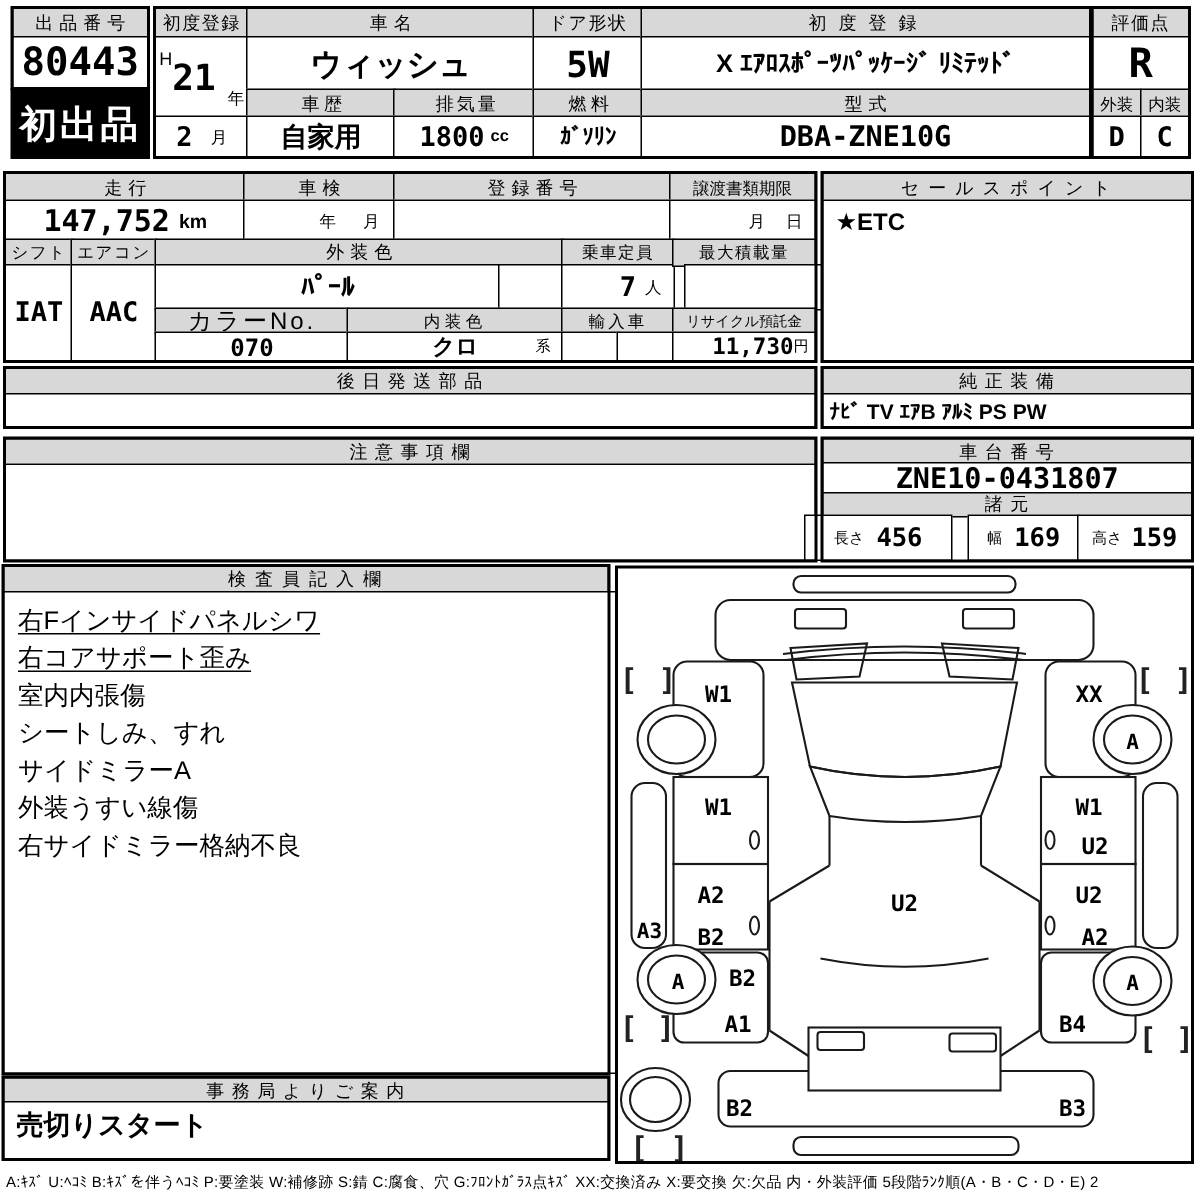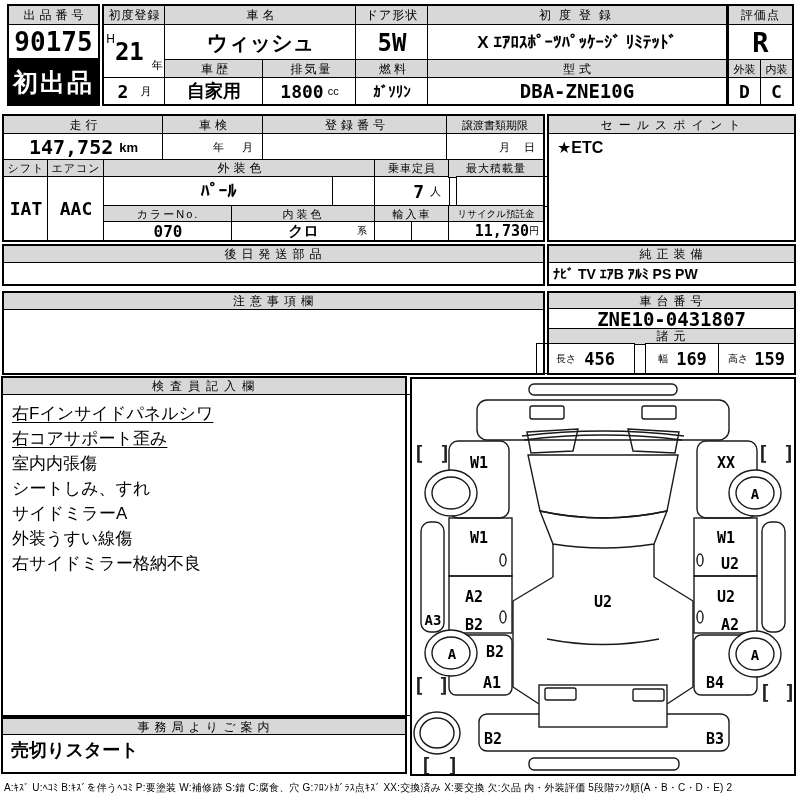--- a/index.html
+++ b/index.html
@@ -7,35 +7,35 @@
   body { width:800px; height:800px; font-family:"Liberation Sans","DejaVu Sans",sans-serif; color:#000; position:relative; }
   #sheet { position:absolute; left:0; top:0; width:800px; height:800px; background:#fff; overflow:hidden; }
   .c { position:absolute; border:1px solid #000; background:#fff; display:flex; align-items:center; justify-content:center; overflow:hidden; }
   .blk { display:block; }
   .hd { background:#d8d8d8; font-size:12px; letter-spacing:4px; padding-left:4px; }
   .t0 { letter-spacing:0; padding-left:0; }
   .b { font-weight:bold; }
   .mono { font-family:"DejaVu Sans Mono","Liberation Mono",monospace; }
   .frame { position:absolute; border:2px solid #000; background:transparent; pointer-events:none; }
   .badge { background:#000; color:#fff; letter-spacing:2px;text-align:center; }
-  .unit { font-weight:normal; }
+  .unit { font-weight:bold; }
   .note-line { font-size:17px; line-height:25px; white-space:nowrap; }
   .u { text-decoration:underline; text-underline-offset:3px; }
   .legend { position:absolute; font-size:10px; white-space:nowrap; letter-spacing:0.2px; }
   svg text { font-family:"DejaVu Sans Mono","Liberation Mono",monospace; font-weight:bold; }
   .right { justify-content:flex-end; }
   .left { justify-content:flex-start; }
 </style>
 </head>
 <body>
 
 <div id="sheet">
 
   <div class="c hd" style="left:8px;top:5px;width:91px;height:21px">出品番号</div>
-  <div class="c b mono" style="left:8px;top:24px;width:91px;height:36px;font-size:26px">90175</div>
+  <div class="c b mono" style="left:8px;top:24px;width:91px;height:36px;font-size:26px">80443</div>
   <div class="c b badge" style="left:8px;top:60px;width:91px;height:45px;font-size:25px">初出品</div>
 
   <div class="c hd t0" style="left:103px;top:5px;width:63px;height:21px;font-size:12px;letter-spacing:1px">初度登録</div>
   <div class="c" style="left:103px;top:24px;width:63px;height:55px">
     <span style="font-size:12px;align-self:flex-start;margin-top:7px">H</span>
     <span class="b mono" style="font-size:24px">21</span>
     <span style="font-size:11px;align-self:flex-end;margin:0 0 5px 8px">年</span>
   </div>
   <div class="c" style="left:103px;top:77px;width:63px;height:28px">
     <span class="b mono" style="font-size:18px">2</span>
@@ -88,21 +88,21 @@
   </div>
 
   <div class="c hd t0" style="left:3px;top:159px;width:46px;height:19px;font-size:11px;letter-spacing:1px">シフト</div>
   <div class="c hd t0" style="left:47px;top:159px;width:58px;height:19px;font-size:11px;letter-spacing:1px">エアコン</div>
   <div class="c b mono" style="left:3px;top:176px;width:46px;height:65px;font-size:18px">IAT</div>
   <div class="c b mono" style="left:47px;top:176px;width:58px;height:65px;font-size:18px">AAC</div>
 
   <div class="c hd" style="left:103px;top:159px;width:273px;height:19px">外装色</div>
   <div class="c b" style="left:103px;top:176px;width:231px;height:31px;font-size:18px">ﾊﾟｰﾙ</div>
   <div class="c" style="left:332px;top:176px;width:44px;height:31px"></div>
-  <div class="c hd t0" style="left:103px;top:205px;width:130px;height:18px;font-size:11px;letter-spacing:2px">カラーNo.</div>
+  <div class="c hd t0" style="left:103px;top:205px;width:130px;height:18px;font-size:16px;letter-spacing:2px">カラーNo.</div>
   <div class="c b mono" style="left:103px;top:221px;width:130px;height:20px;font-size:16px">070</div>
   <div class="c hd t0" style="left:231px;top:205px;width:145px;height:18px;font-size:11px;letter-spacing:3px">内装色</div>
   <div class="c" style="left:231px;top:221px;width:145px;height:20px">
     <span class="b" style="font-size:15px">クロ</span>
     <span style="font-size:10px;position:absolute;right:8px;bottom:2px">系</span>
   </div>
 
   <div class="c hd t0" style="left:374px;top:159px;width:76px;height:19px;font-size:11px;letter-spacing:1px">乗車定員</div>
   <div class="c right" style="left:374px;top:176px;width:76px;height:31px;padding-right:8px">
     <span class="b mono" style="font-size:18px">7</span>

